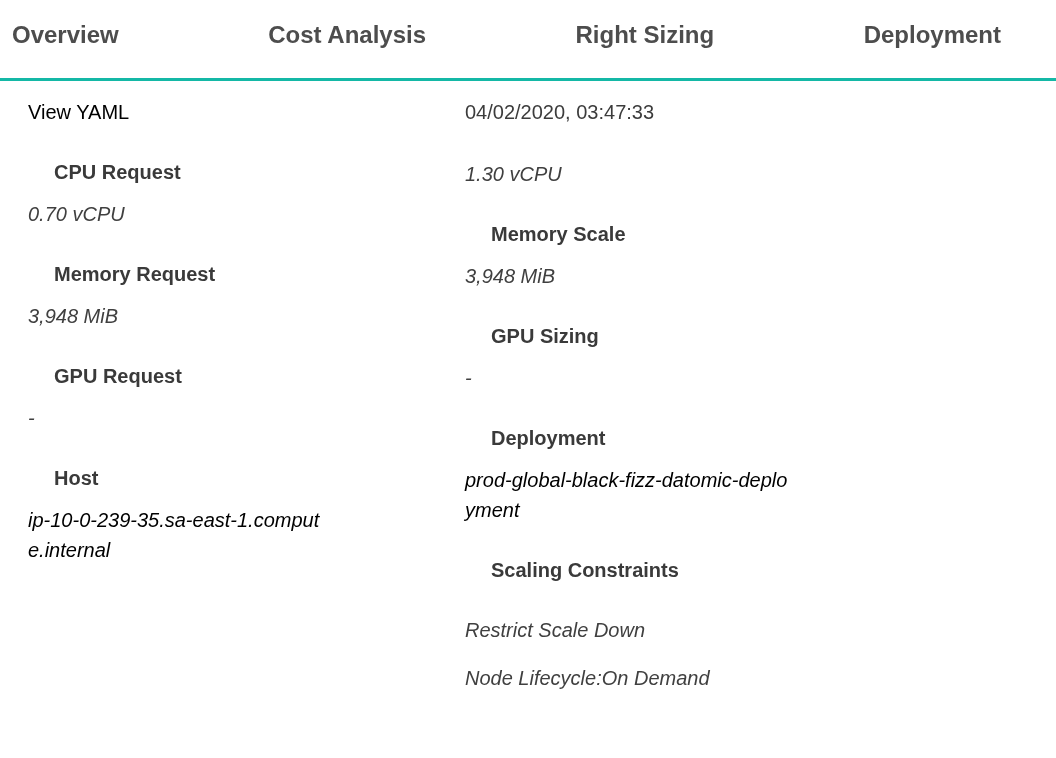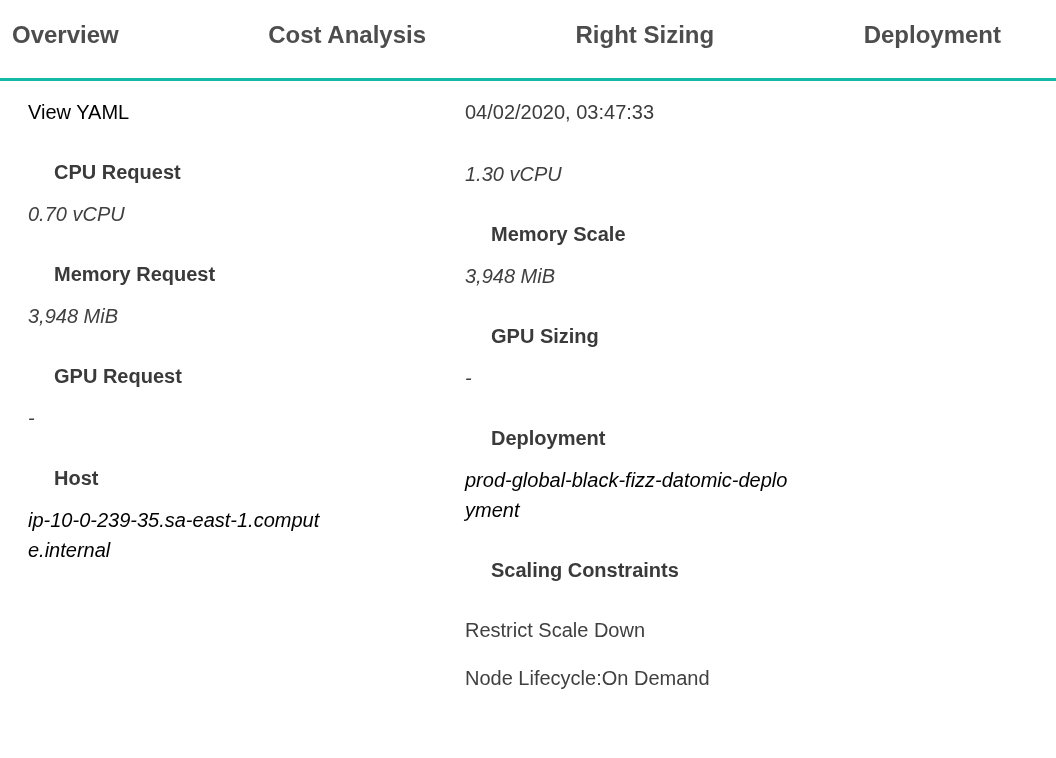--- a/index.html
+++ b/index.html
@@ -86,20 +86,21 @@
     max-width: 326px;
     word-break: break-all;
   }
 
   .scaling .label { margin-bottom: 32px; }
   .scale-item {
     font-size: 20px;
     line-height: 30px;
     color: #404040;
     margin-bottom: 18px;
+    font-style: italic;
   }
 </style>
 </head>
 <body>
 
 <div class="page">
 
   <div class="tabbar">
     <div class="tab">Overview</div>
     <div class="tab">Cost Analysis</div>

